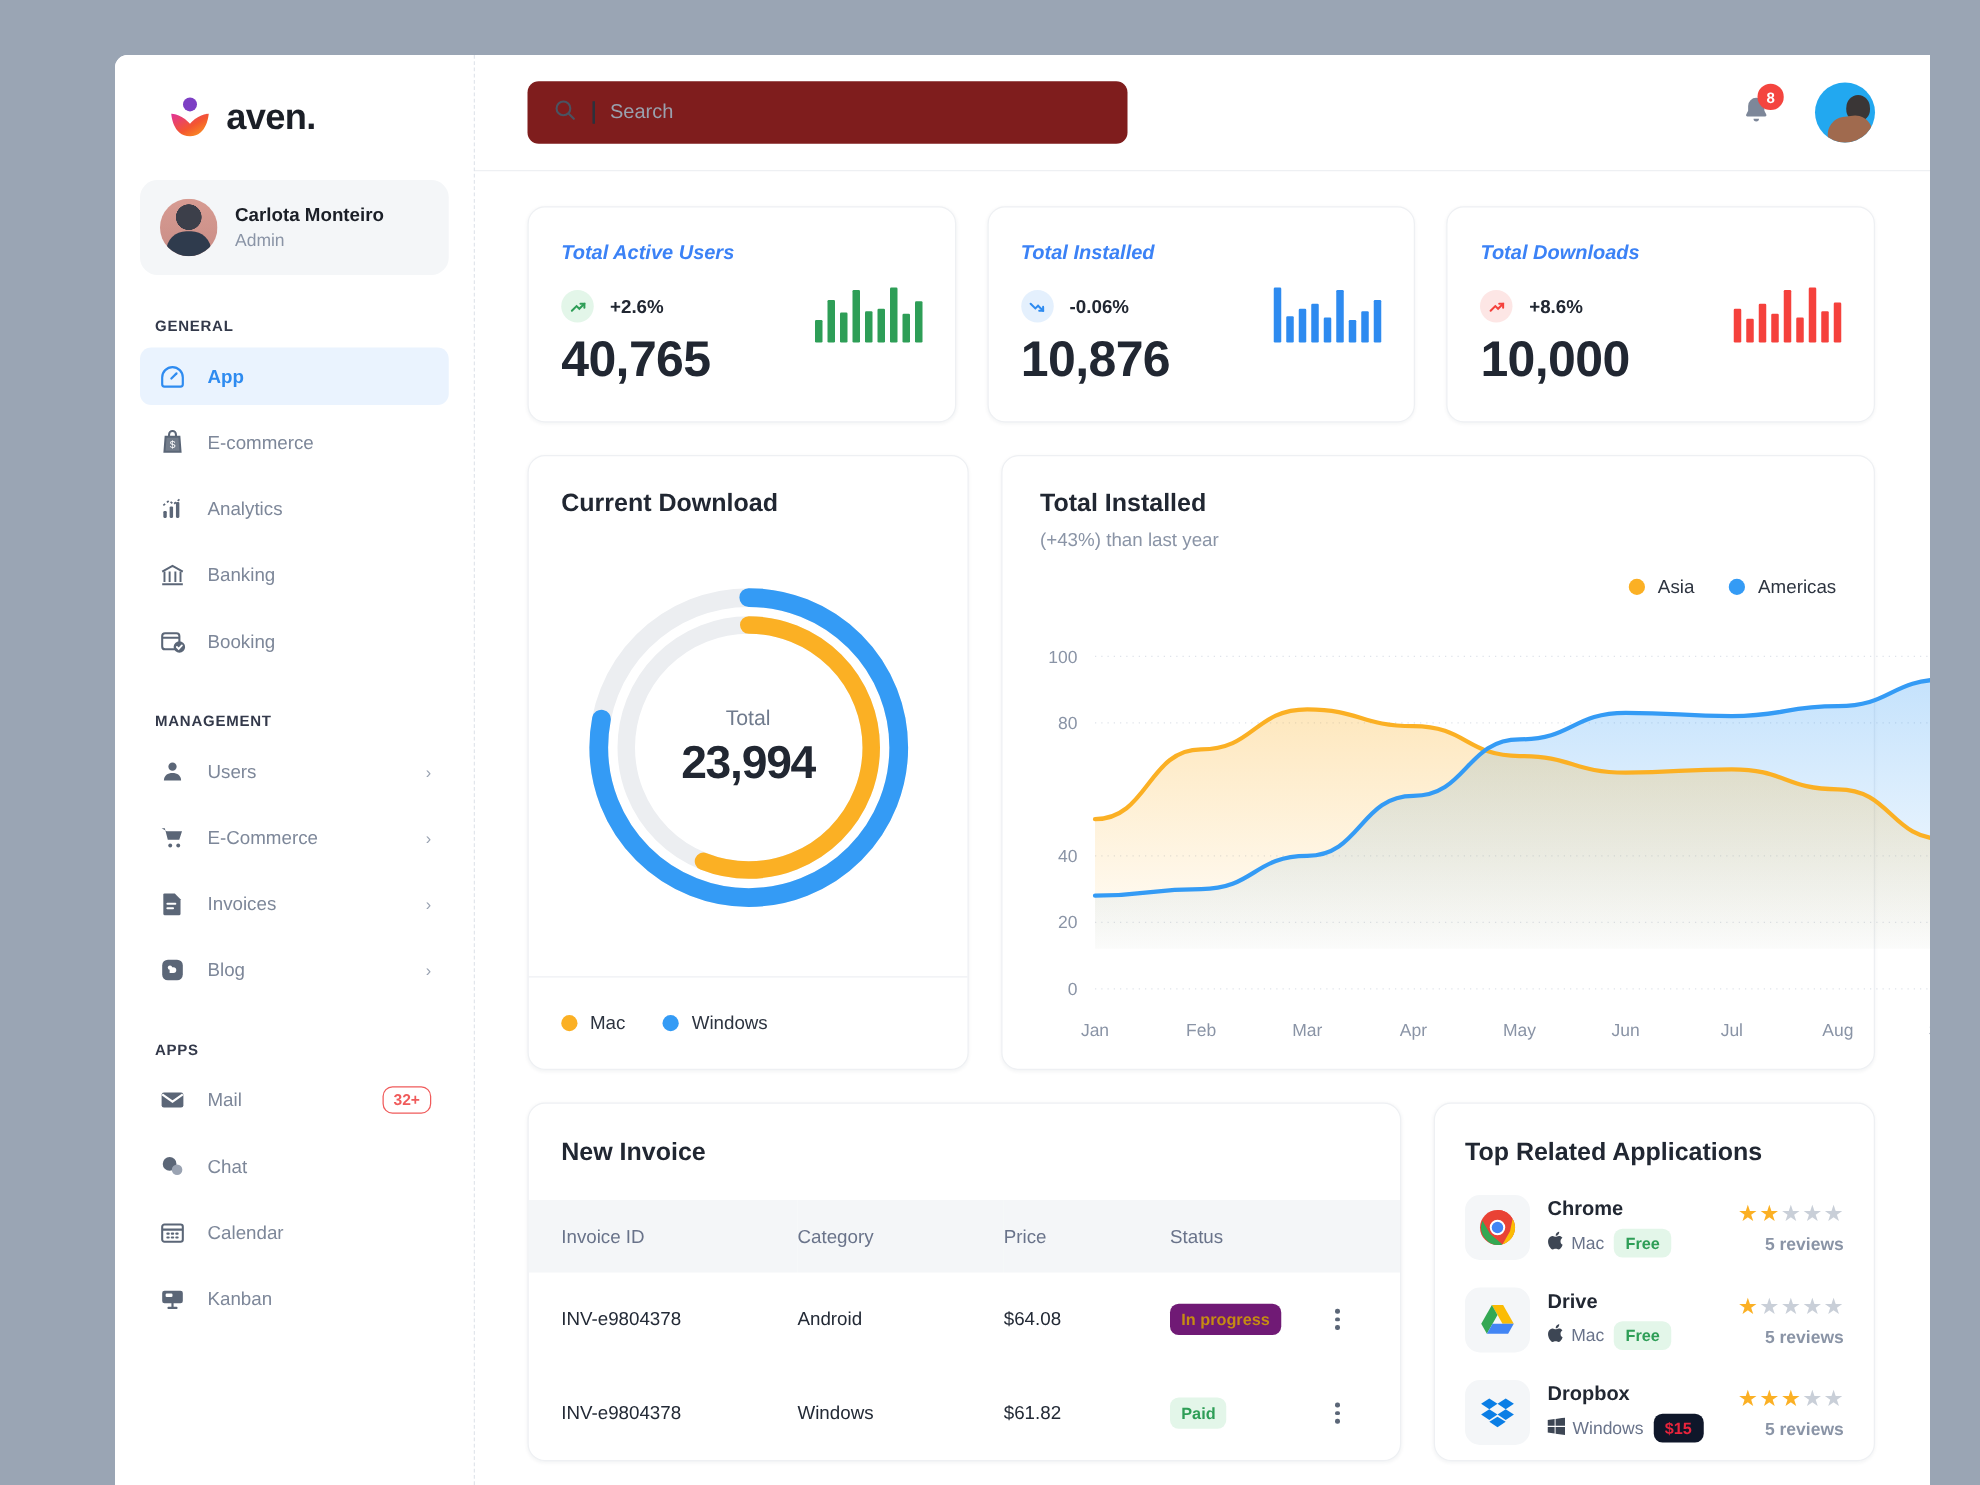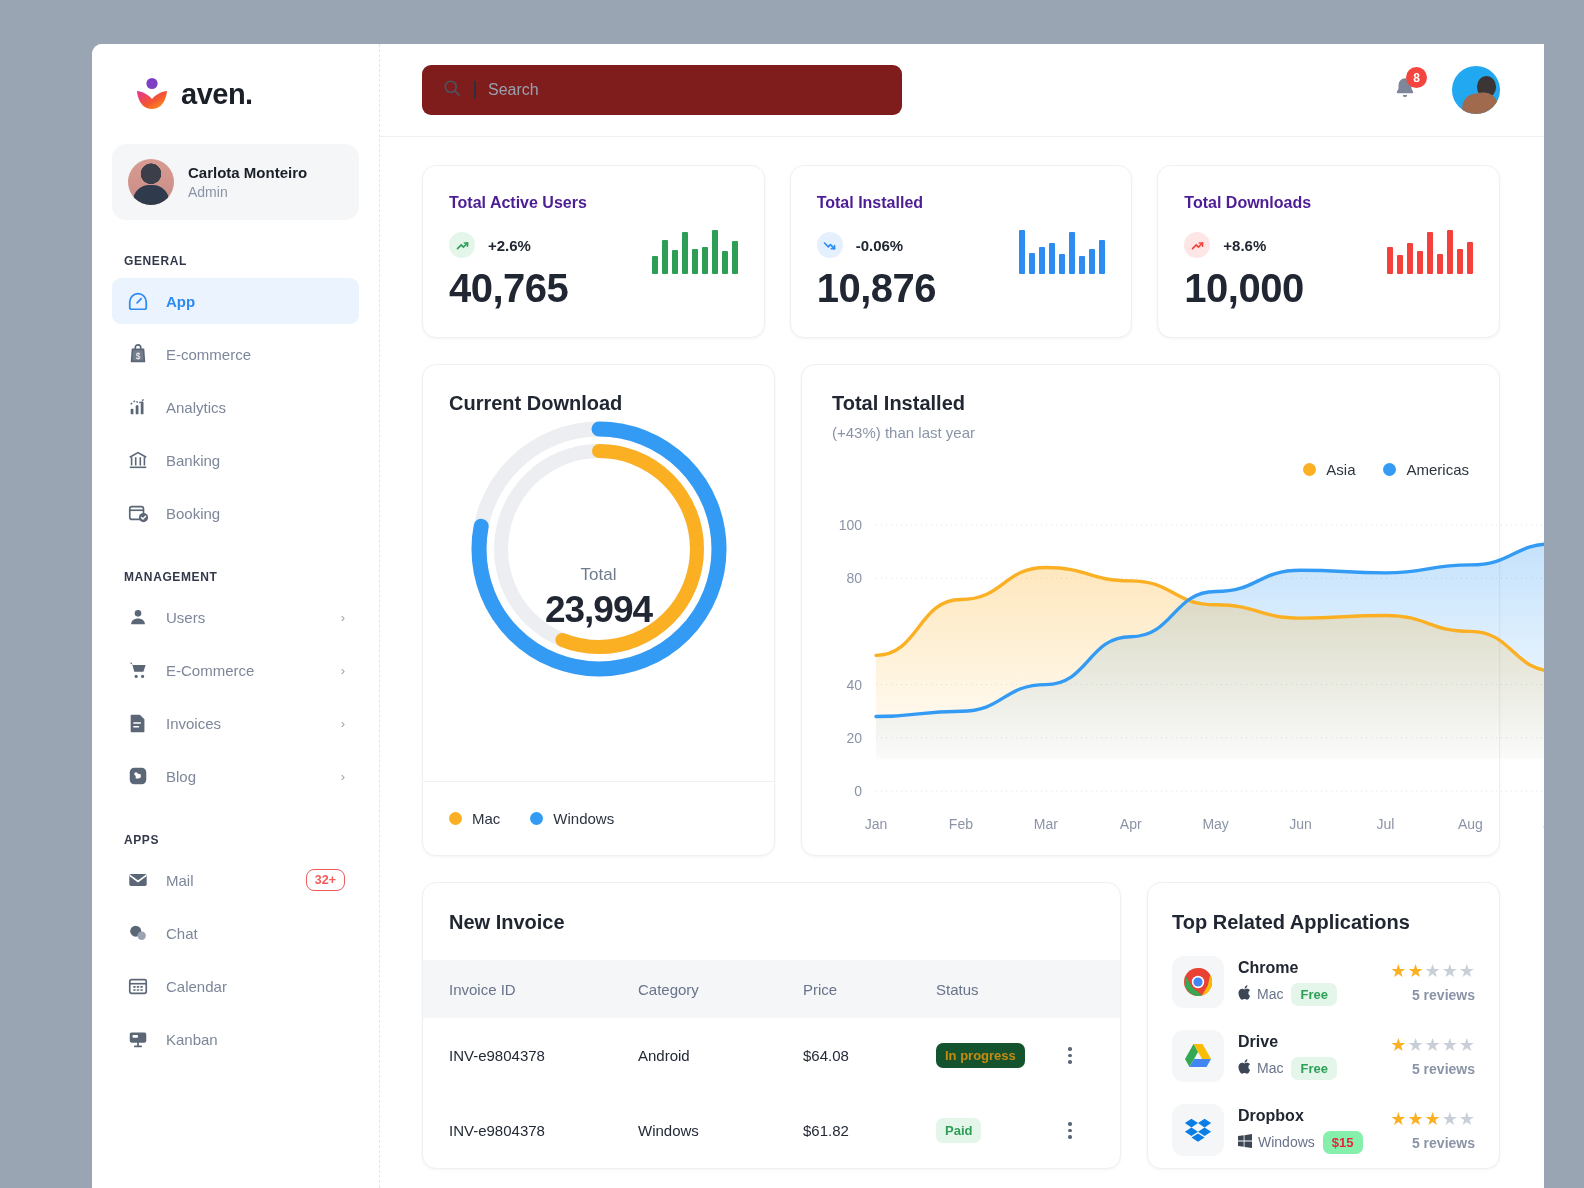--- a/index.html
+++ b/index.html
@@ -97,36 +97,36 @@
   }
 
   .content { flex: 1; padding: 28px 44px 0 42px; overflow: hidden; }
 
   .stats-row { display: flex; gap: 25px; }
   .stat-card {
     flex: 1; background: #fff; border: 1px solid #eef0f3; border-radius: 14px;
     box-shadow: 0 1px 3px rgba(20,30,55,0.05);
     padding: 28px 26px 26px 26px; position: relative; height: 173px;
   }
-  .stat-title { font-size: 16px; font-weight: 700; color: #4c1d95; }
+  .stat-title { font-size: 16px; font-weight: 700; color: #3b82f6; font-style: italic; }
   .stat-delta-row { display: flex; align-items: center; gap: 13px; margin-top: 20px; }
   .trend-circle { width: 26px; height: 26px; border-radius: 50%; display: flex; align-items: center; justify-content: center; }
   .stat-delta { font-size: 15px; font-weight: 700; color: #212732; }
   .stat-value { font-size: 40px; font-weight: 700; color: #212732; margin-top: 8px; letter-spacing: -0.5px; }
   .spark { position: absolute; right: 26px; top: 62px; display: flex; align-items: flex-end; gap: 4px; height: 46px; }
   .spark span { width: 6px; border-radius: 1px; display: block; }
 
   .mid-row { display: flex; gap: 26px; margin-top: 26px; }
   .card {
     background: #fff; border: 1px solid #eef0f3; border-radius: 14px;
     box-shadow: 0 1px 3px rgba(20,30,55,0.05);
   }
   .download-card { width: 353px; flex: 0 0 353px; height: 492px; display: flex; flex-direction: column; }
   .card-title { font-size: 20px; font-weight: 700; color: #212732; }
-  .donut-area { flex: 1; display: flex; justify-content: center; position: relative; }
+  .donut-area { flex: 1; display: flex; align-items: center; justify-content: center; position: relative; }
   .donut-center { position: absolute; text-align: center; left: 0; right: 0; top: 50%; transform: translateY(-50%); }
   .donut-total-label { font-size: 17px; color: #707b8d; }
   .donut-total-value { font-size: 37px; font-weight: 700; color: #212732; margin-top: 4px; letter-spacing: -1px; }
   .legend-row { border-top: 1px solid #eef0f3; height: 74px; display: flex; align-items: center; gap: 30px; padding: 0 26px; }
   .legend-item { display: flex; align-items: center; gap: 10px; font-size: 15px; color: #2d3440; }
   .legend-dot { width: 13px; height: 13px; border-radius: 50%; }
 
   .installed-card { flex: 1; height: 492px; padding: 27px 30px 10px 30px; position: relative; }
   .installed-sub { font-size: 15px; color: #8a94a6; margin-top: 9px; }
   .chart-legend { position: absolute; right: 30px; top: 96px; display: flex; gap: 28px; }
@@ -533,21 +533,21 @@
               <th>Status</th>
               <th style="width:60px"></th>
             </tr>
               </thead>
             <tbody>
               <tr>
                 <td>INV-e9804378</td>
                 <td>Android</td>
                 <td>$64.08</td>
                 <td>
-                  <span class="status-chip" style="color:#c58b12;background:#14532d">In progress</span>
+                  <span class="status-chip" style="color:#c58b12;background:#701a75">In progress</span>
                 </td>
                 <td>
                   <span class="dots-btn">
                       <i></i>
                       <i></i>
                       <i></i>
                     </span>
                 </td>
               </tr>
               <tr>
@@ -662,21 +662,21 @@
                   <span>
                     <svg width="14" height="14" viewBox="0 0 16 16" fill="#3d4654">
                       <path d="M0 2.3l6.5-0.9v6.1H0z"></path>
                         <path d="M7.4 1.3L16 0v7.5H7.4z"></path>
                       <path d="M0 8.6h6.5v6.1L0 13.7z"></path>
                         <path d="M7.4 8.6H16V16l-8.6-1.2z"></path>
                     </svg>
                   </span>
                   <span>Windows</span>
                 </span>
-                <span class="price-chip" style="color:#e8243c;background:#86efac">$15</span>
+                <span class="price-chip" style="color:#e8243c;background:#0f172a">$15</span>
               </span>
             </span>
             <span class="app-right">
               <span class="stars">
                   <span style="color:#fbb024">★</span>
                   <span style="color:#fbb024">★</span>
                   <span style="color:#fbb024">★</span>
                   <span style="color:#c9cfd8">★</span>
                   <span style="color:#c9cfd8">★</span>
                 </span>

